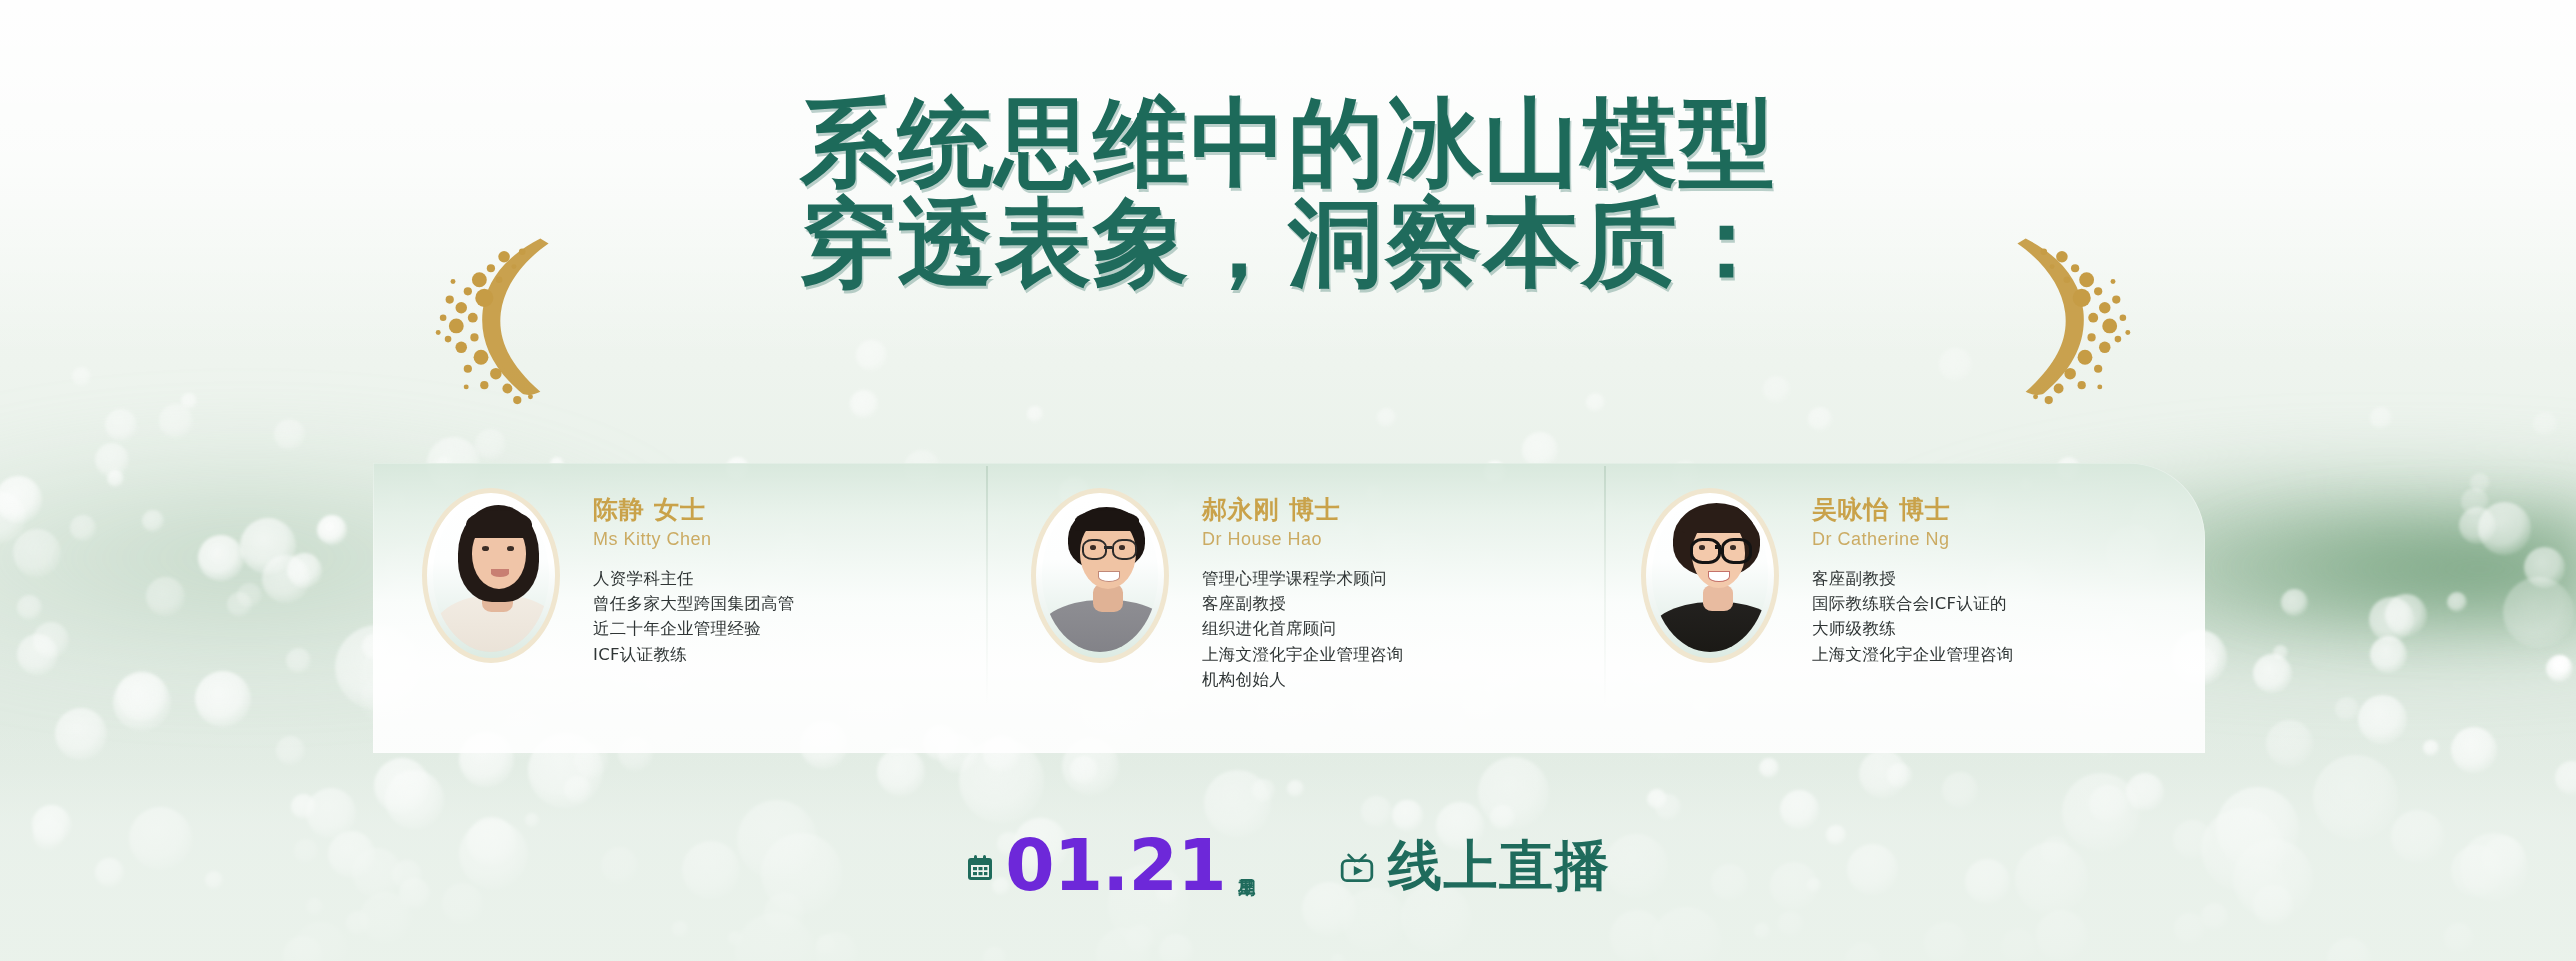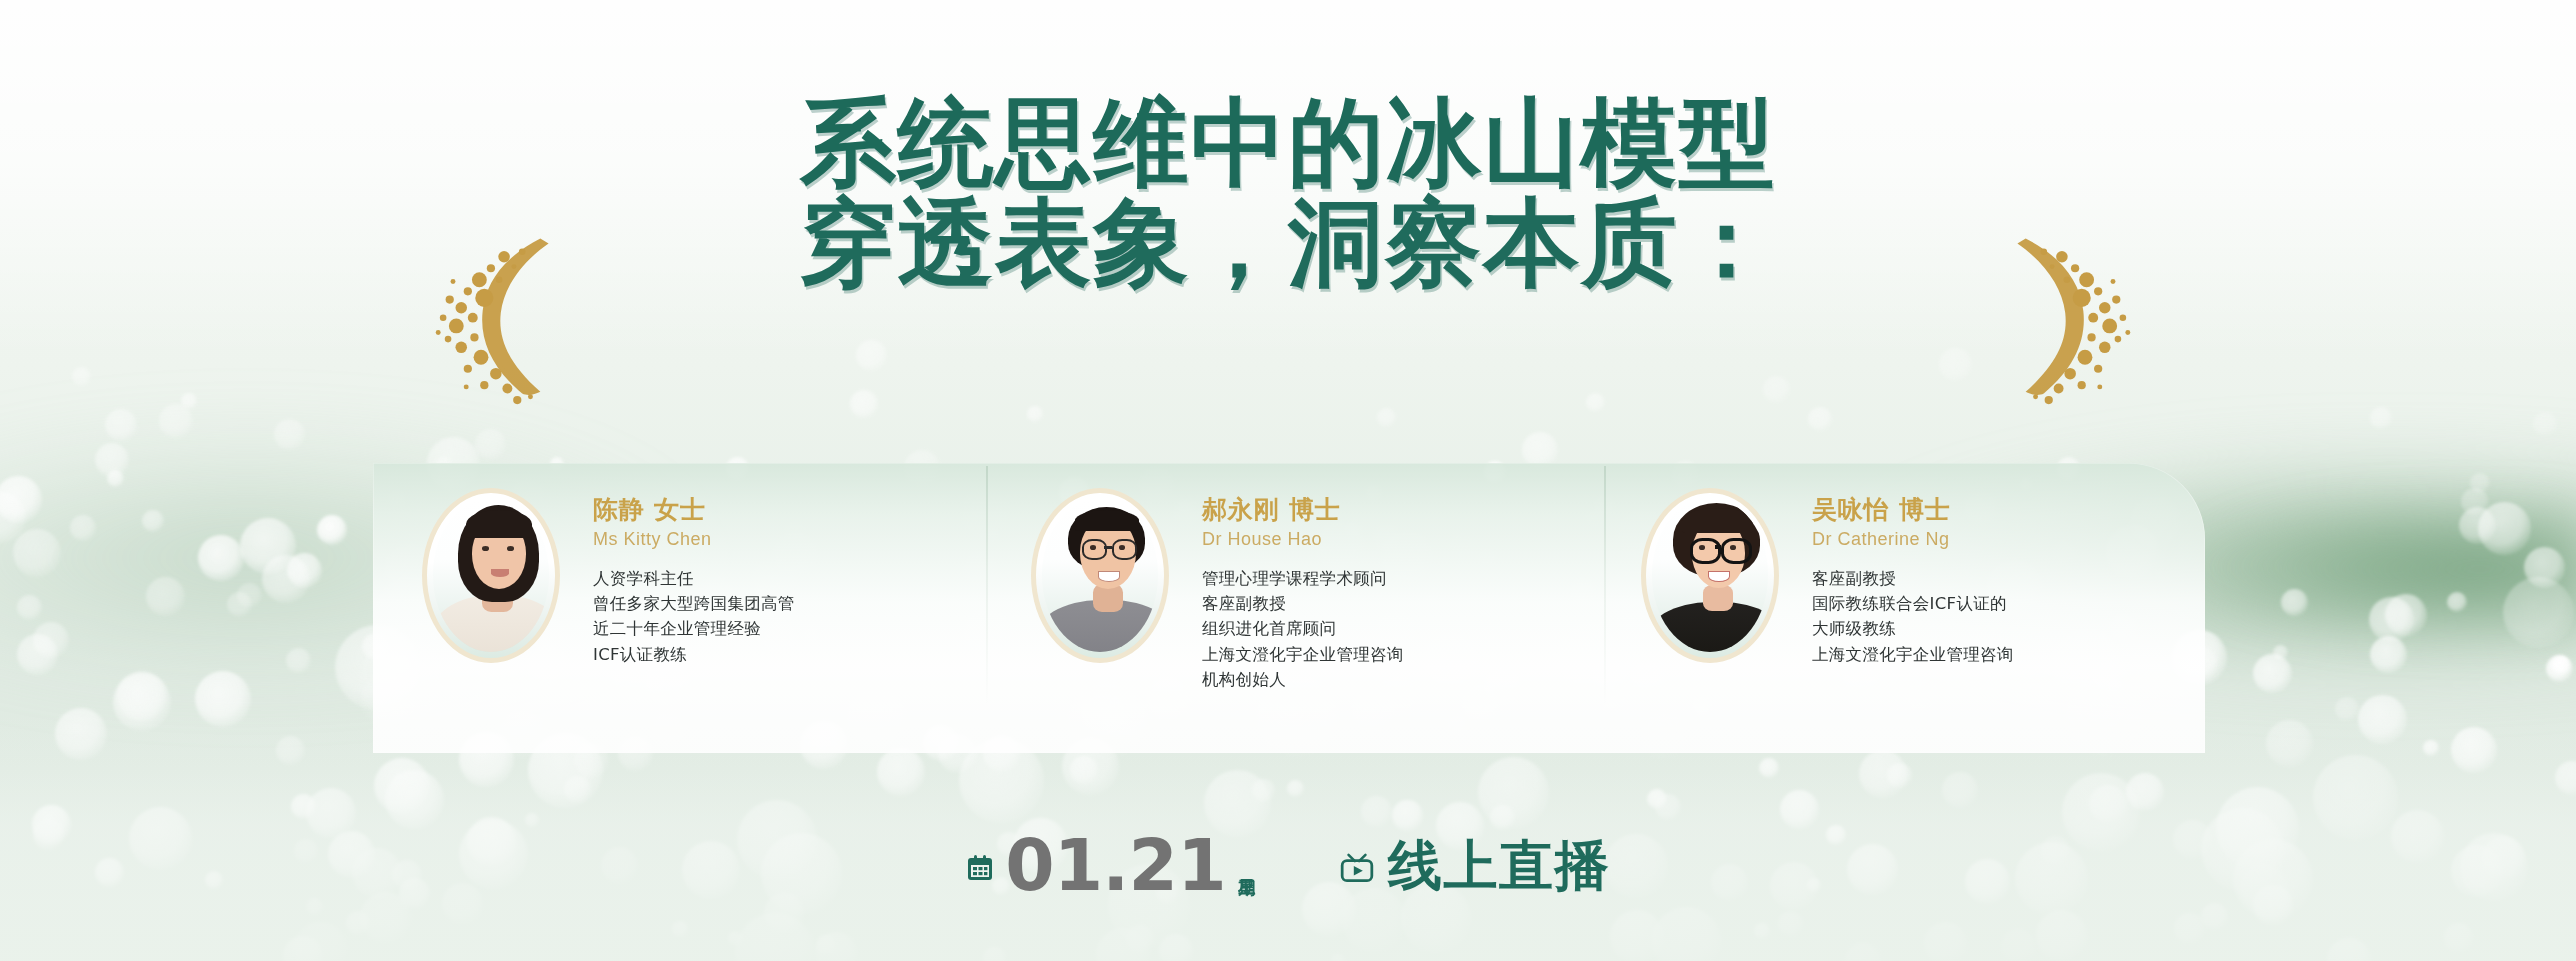--- a/index.html
+++ b/index.html
@@ -154,21 +154,21 @@
   
   .footer{
     position:absolute;left:0;right:0;top:816px;height:99px;
     display:flex;align-items:center;justify-content:center;z-index:7;
   }
   .f-item{display:flex;align-items:center;}
   .cal-icon{width:28px;height:28px;margin-right:11.5px;margin-top:5px;}
   .tv-icon{width:36px;height:33px;margin-right:13px;margin-top:3.3px;}
   .big-num{
     font-family:"DejaVu Sans","Liberation Sans",sans-serif;
-    font-weight:bold;font-size:71px;color:#737373;letter-spacing:-0.8px;line-height:1;
+    font-weight:bold;font-size:71px;color:#6d28d9;letter-spacing:-0.8px;line-height:1;
   }
   .weekday{
     writing-mode:vertical-rl;text-orientation:upright;
     font-size:17.3px;font-weight:bold;color:#1f6b5c;line-height:1.08;
     margin:0 10px 0 11.5px;letter-spacing:0.8px;
     font-family:"DejaVu Sans","Liberation Sans",sans-serif;
   }
   .time{
     font-family:"DejaVu Sans","Liberation Sans",sans-serif;
     font-weight:bold;font-size:71px;color:#1f6b5c;letter-spacing:-0.8px;line-height:1;

